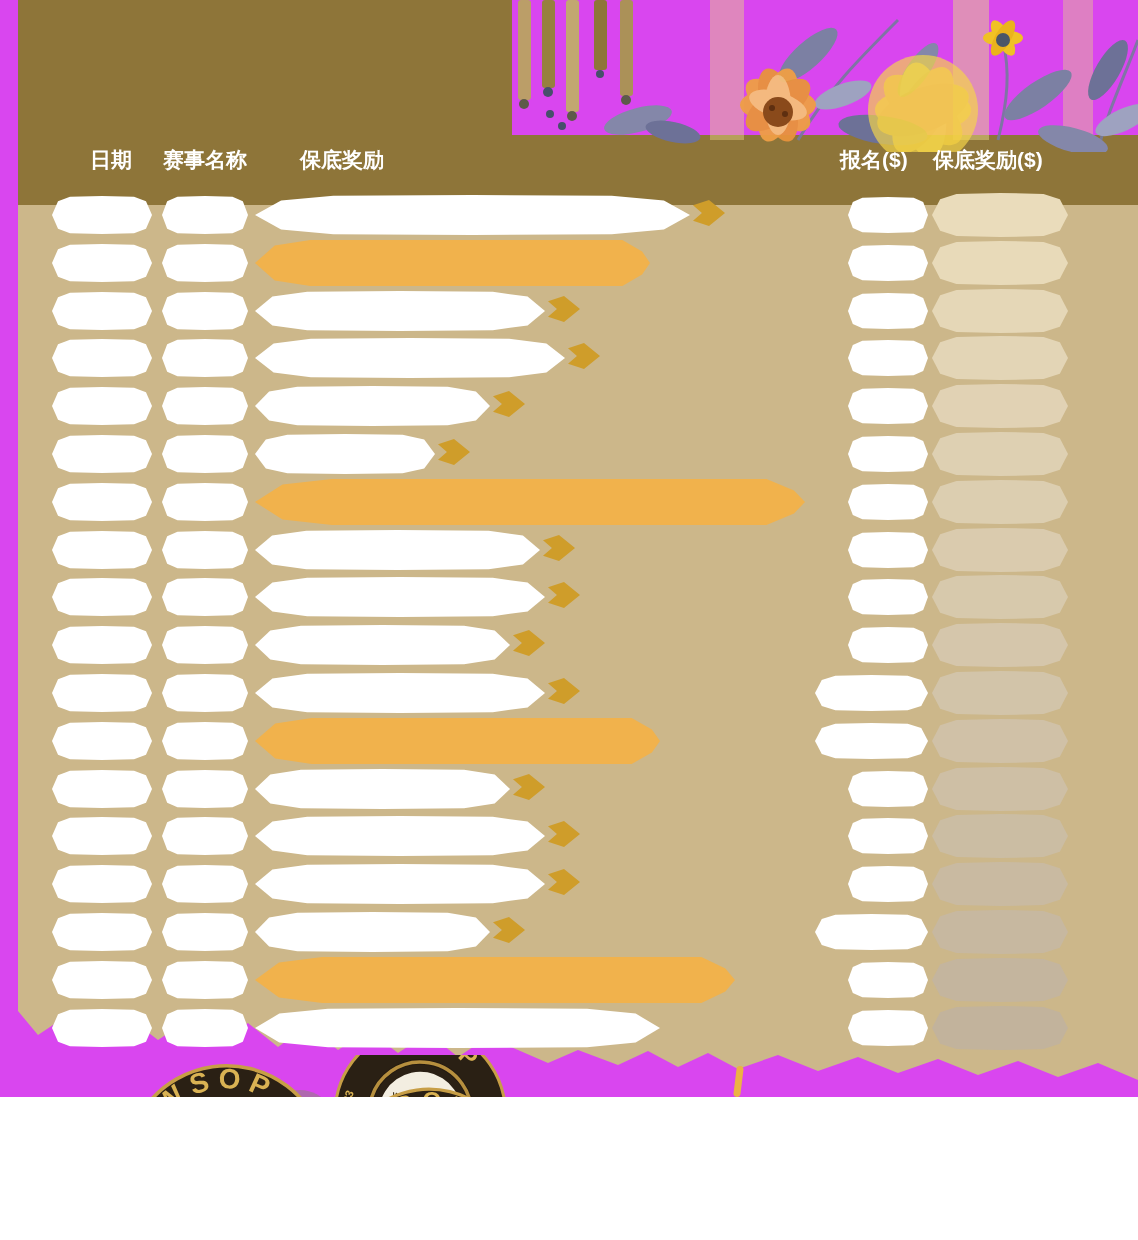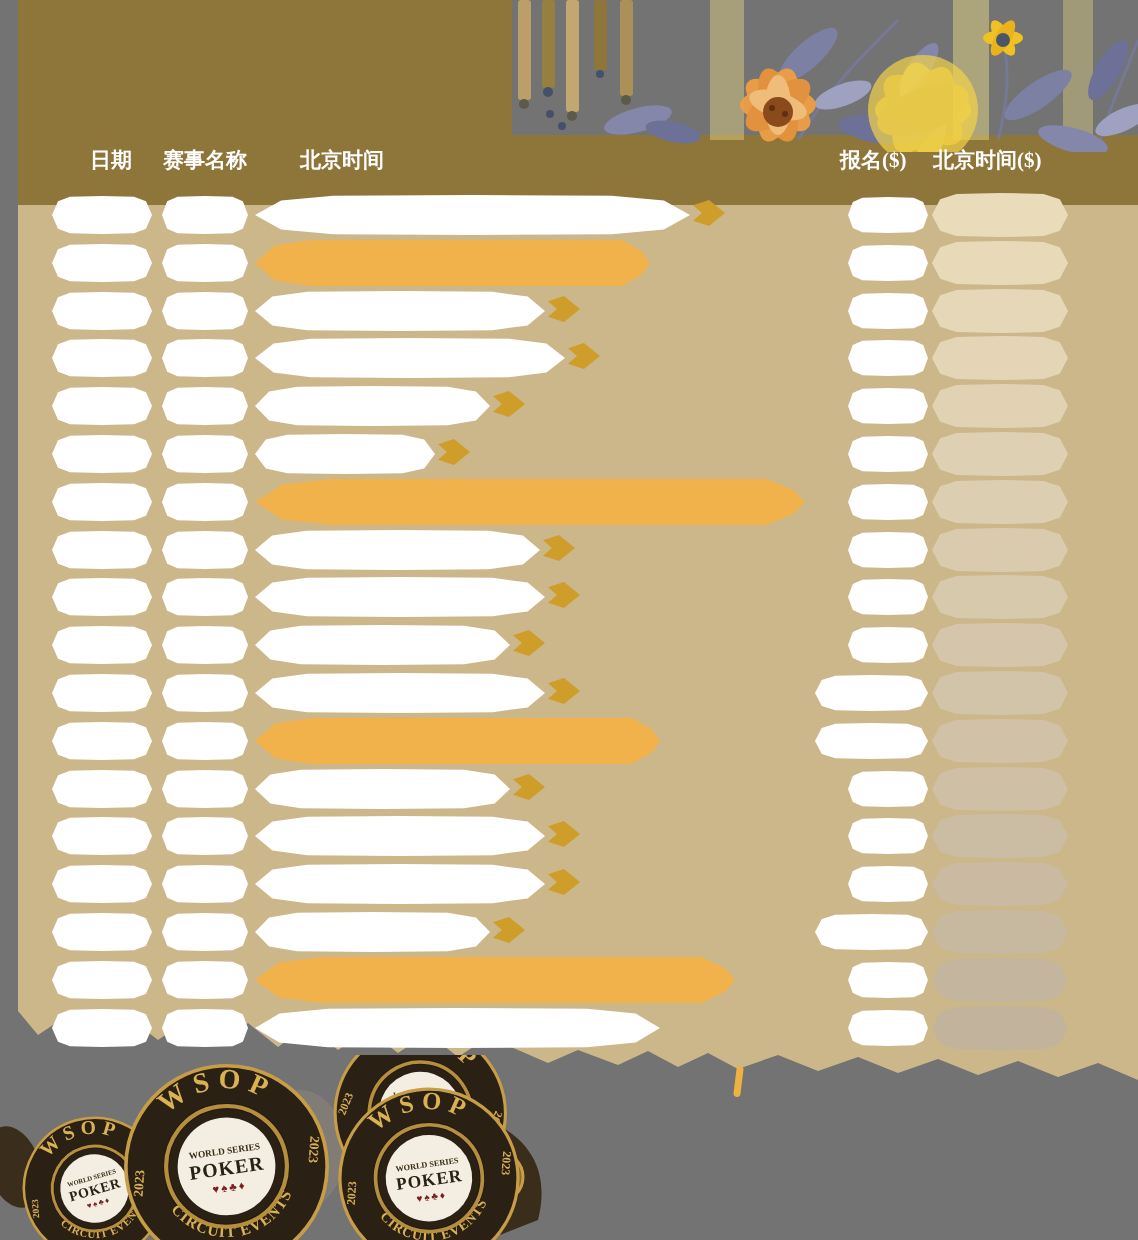--- a/index.html
+++ b/index.html
@@ -1,17 +1,17 @@
 <!DOCTYPE html>
 <html><head>
 <meta charset="utf-8">
 <style>
   html,body{margin:0;padding:0;background:#ffffff;}
-  .page{position:relative;width:1138px;height:1240px;background:#737373;overflow:hidden;
-        font-family:Liberation Serif, serif;}
+  .page{position:relative;width:1138px;height:1097px;background:#d946ef;overflow:hidden;
+        font-family:Liberation Sans, sans-serif;}
   .gold-left{position:absolute;left:18px;top:0;width:494px;height:206px;background:#8e7539;}
   .gold-band{position:absolute;left:512px;top:135px;width:626px;height:71px;background:#8e7539;}
   .table-bg{position:absolute;left:18px;top:205px;width:1120px;height:880px;background:#ccb78a;
     clip-path:polygon(0px 0px,1120px 0px,1120px 875px,1080px 858px,1040px 872px,1000px 856px,
       960px 870px,920px 854px,880px 868px,840px 852px,800px 866px,760px 850px,720px 864px,
       690px 848px,660px 862px,630px 846px,600px 860px,560px 845px,530px 858px,500px 845px,
       470px 832px,440px 852px,410px 828px,380px 848px,350px 825px,320px 845px,290px 820px,
       260px 842px,230px 818px,200px 838px,170px 815px,140px 835px,110px 812px,80px 832px,
       50px 810px,20px 830px,0px 806px);}
   .colhead{position:absolute;top:146px;color:#ffffff;font-weight:bold;font-size:21px;white-space:nowrap;}
@@ -104,23 +104,23 @@
       <ellipse cx="505" cy="38" rx="20" ry="8" fill="#f0c124" transform="rotate(60 505 38)"></ellipse>
       <ellipse cx="505" cy="38" rx="20" ry="8" fill="#eab31c" transform="rotate(120 505 38)"></ellipse>
       <circle cx="505" cy="40" r="7" fill="#4a5668"></circle>
     </g>
   </svg>
 
   <div class="table-bg"></div>
 
   <span class="colhead" style="left:90px;">日期</span>
   <span class="colhead" style="left:163px;">赛事名称</span>
-  <span class="colhead" style="left:300px;">北京时间</span>
+  <span class="colhead" style="left:300px;">保底奖励</span>
   <span class="colhead" style="left:840px;">报名($)</span>
-  <span class="colhead" style="left:933px;">北京时间($)</span>
+  <span class="colhead" style="left:933px;">保底奖励($)</span>
 
   <div class="rows" id="rows">
       <div class="row" style="top: 191px;">
         <div class="blob" style="left: 52px; top: 5px; width: 100px; height: 38px; background: rgb(255, 255, 255);">
           <div class="echo" style="background: repeating-linear-gradient(90deg, rgb(255, 255, 255) 0px, rgb(255, 255, 255) 14px, transparent 14px, transparent 22px);"></div>
         </div>
         <div class="blob" style="left: 162px; top: 5px; width: 86px; height: 38px; background: rgb(255, 255, 255);">
           <div class="echo" style="background: repeating-linear-gradient(90deg, rgb(255, 255, 255) 0px, rgb(255, 255, 255) 14px, transparent 14px, transparent 22px);"></div>
         </div>
         <div class="blob" style="left: 255px; top: 4px; width: 435px; height: 40px; background: rgb(255, 255, 255);">

